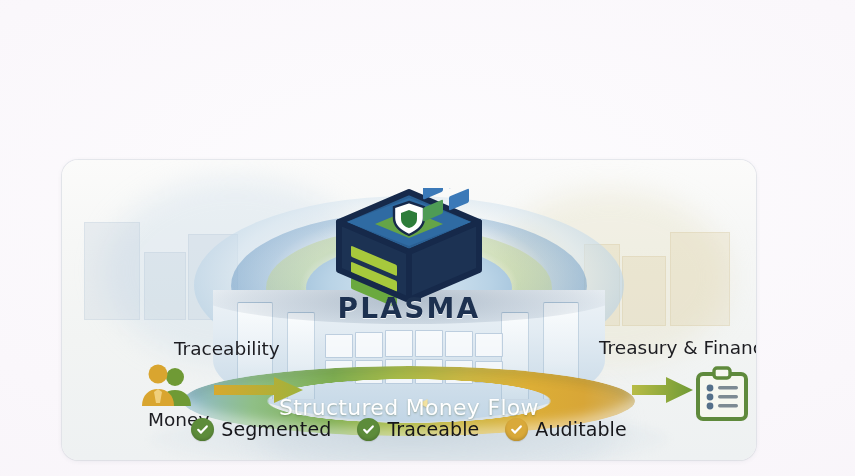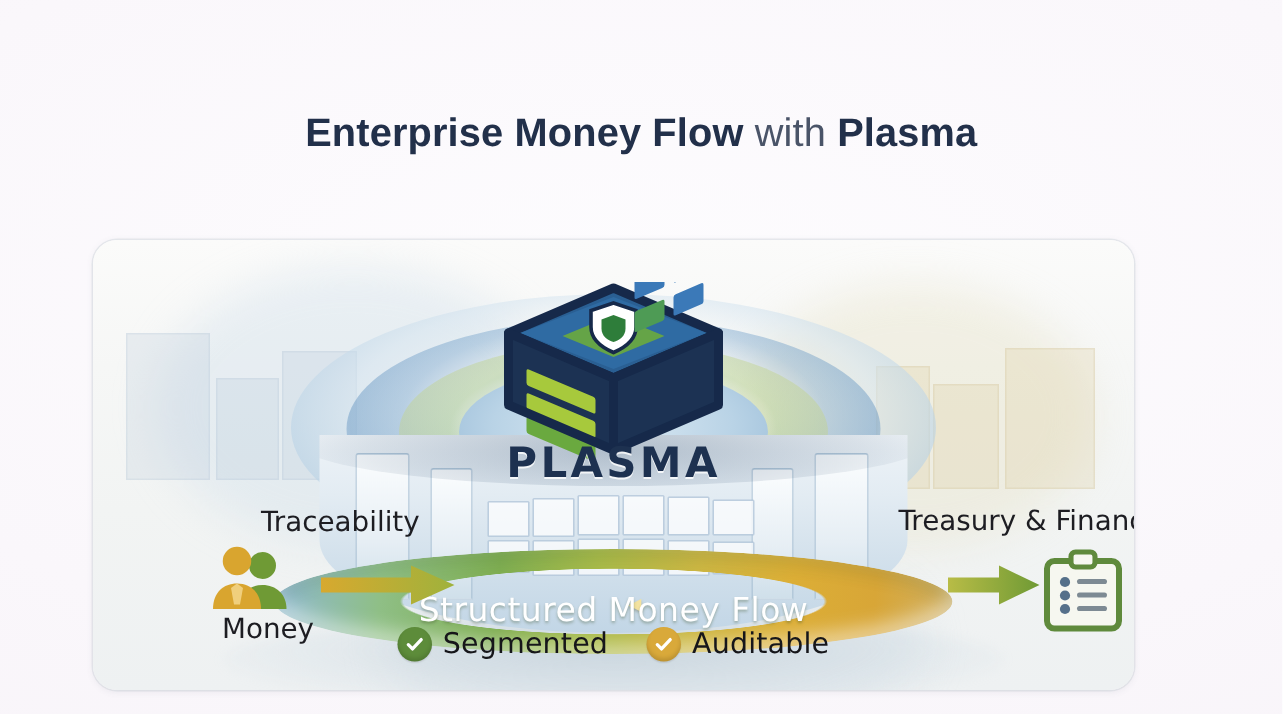--- a/index.html
+++ b/index.html
@@ -282,21 +282,20 @@
     letter-spacing: .1px;
     font-family: "DejaVu Sans", sans-serif;
   }
 </style>
 </head>
 <body>
 
 <div id="page">
 
   <div id="header-block">
-    <div id="page-title"><span class="t-strong">Enterprise Money Flow</span><span class="t-light"> with </span><span class="t-strong">Plasma</span></div>
   </div>
 
   <div id="illustration-card">
 
     <div class="wash wash-a"></div>
     <div class="wash wash-b"></div>
     <div class="wash wash-c"></div>
 
     <div class="bldg" style="left:22px;  top:62px;  width:54px;  height:96px;"></div>
     <div class="bldg" style="left:82px;  top:92px;  width:40px;  height:66px;"></div>
@@ -426,20 +425,28 @@
     <div id="badge-row" style="position:absolute;left:0;top:248px;width:694px;">
       <div class="badge">
         <span class="badge-check" style="background:#5d8c3a;">
           <svg width="13" height="13" viewBox="0 0 13 13">
               <path d="M2.2 6.8 L5 9.6 L10.8 3.4" fill="none" stroke="#fff" stroke-width="2.2" stroke-linecap="round" stroke-linejoin="round"></path>
             </svg>
         </span>
         <span class="badge-label">Segmented</span>
       </div>
       <div class="badge">
+        <span class="badge-check" style="background:#5d8c3a;">
+          <svg width="13" height="13" viewBox="0 0 13 13">
+              <path d="M2.2 6.8 L5 9.6 L10.8 3.4" fill="none" stroke="#fff" stroke-width="2.2" stroke-linecap="round" stroke-linejoin="round"></path>
+            </svg>
+        </span>
+        <span class="badge-label">Traceable</span>
+      </div>
+      <div class="badge">
         <span class="badge-check" style="background:#d9a93a;">
           <svg width="13" height="13" viewBox="0 0 13 13">
               <path d="M2.2 6.8 L5 9.6 L10.8 3.4" fill="none" stroke="#fff" stroke-width="2.2" stroke-linecap="round" stroke-linejoin="round"></path>
             </svg>
         </span>
         <span class="badge-label">Auditable</span>
       </div>
     </div>
 
   </div>

